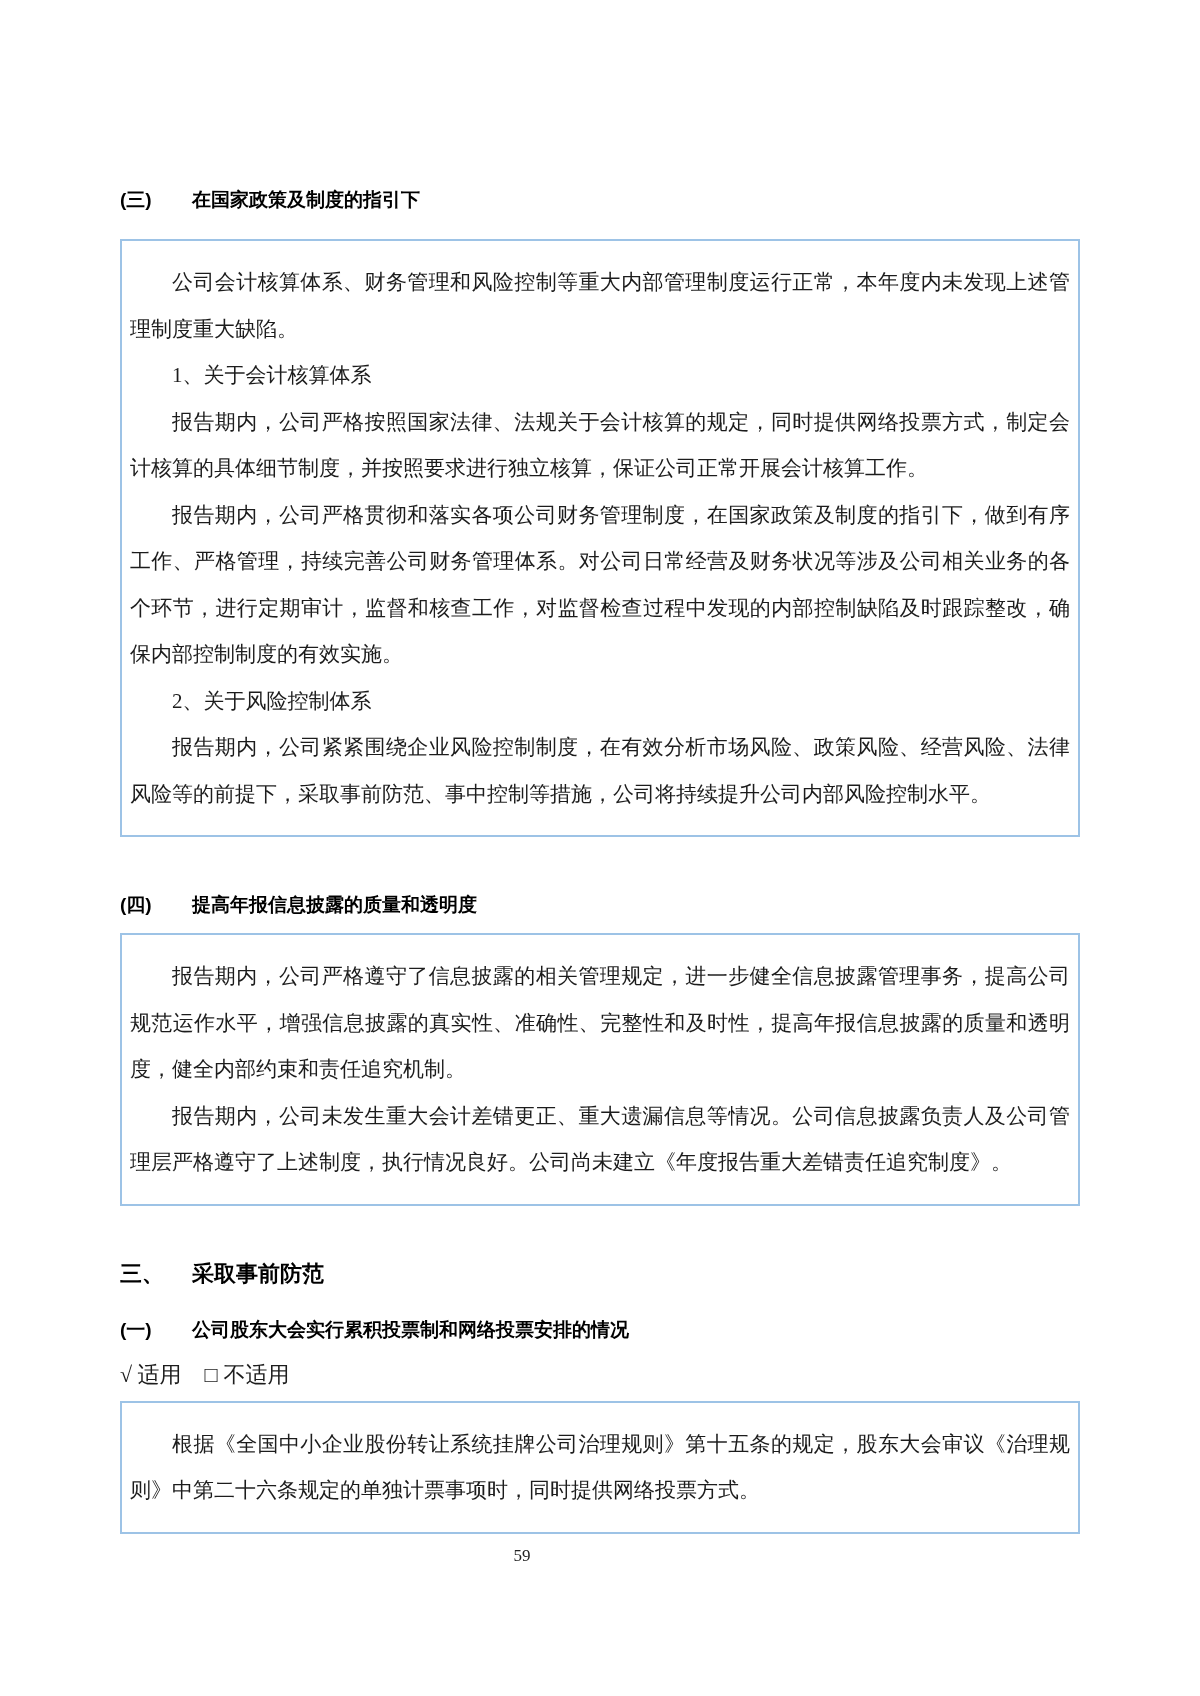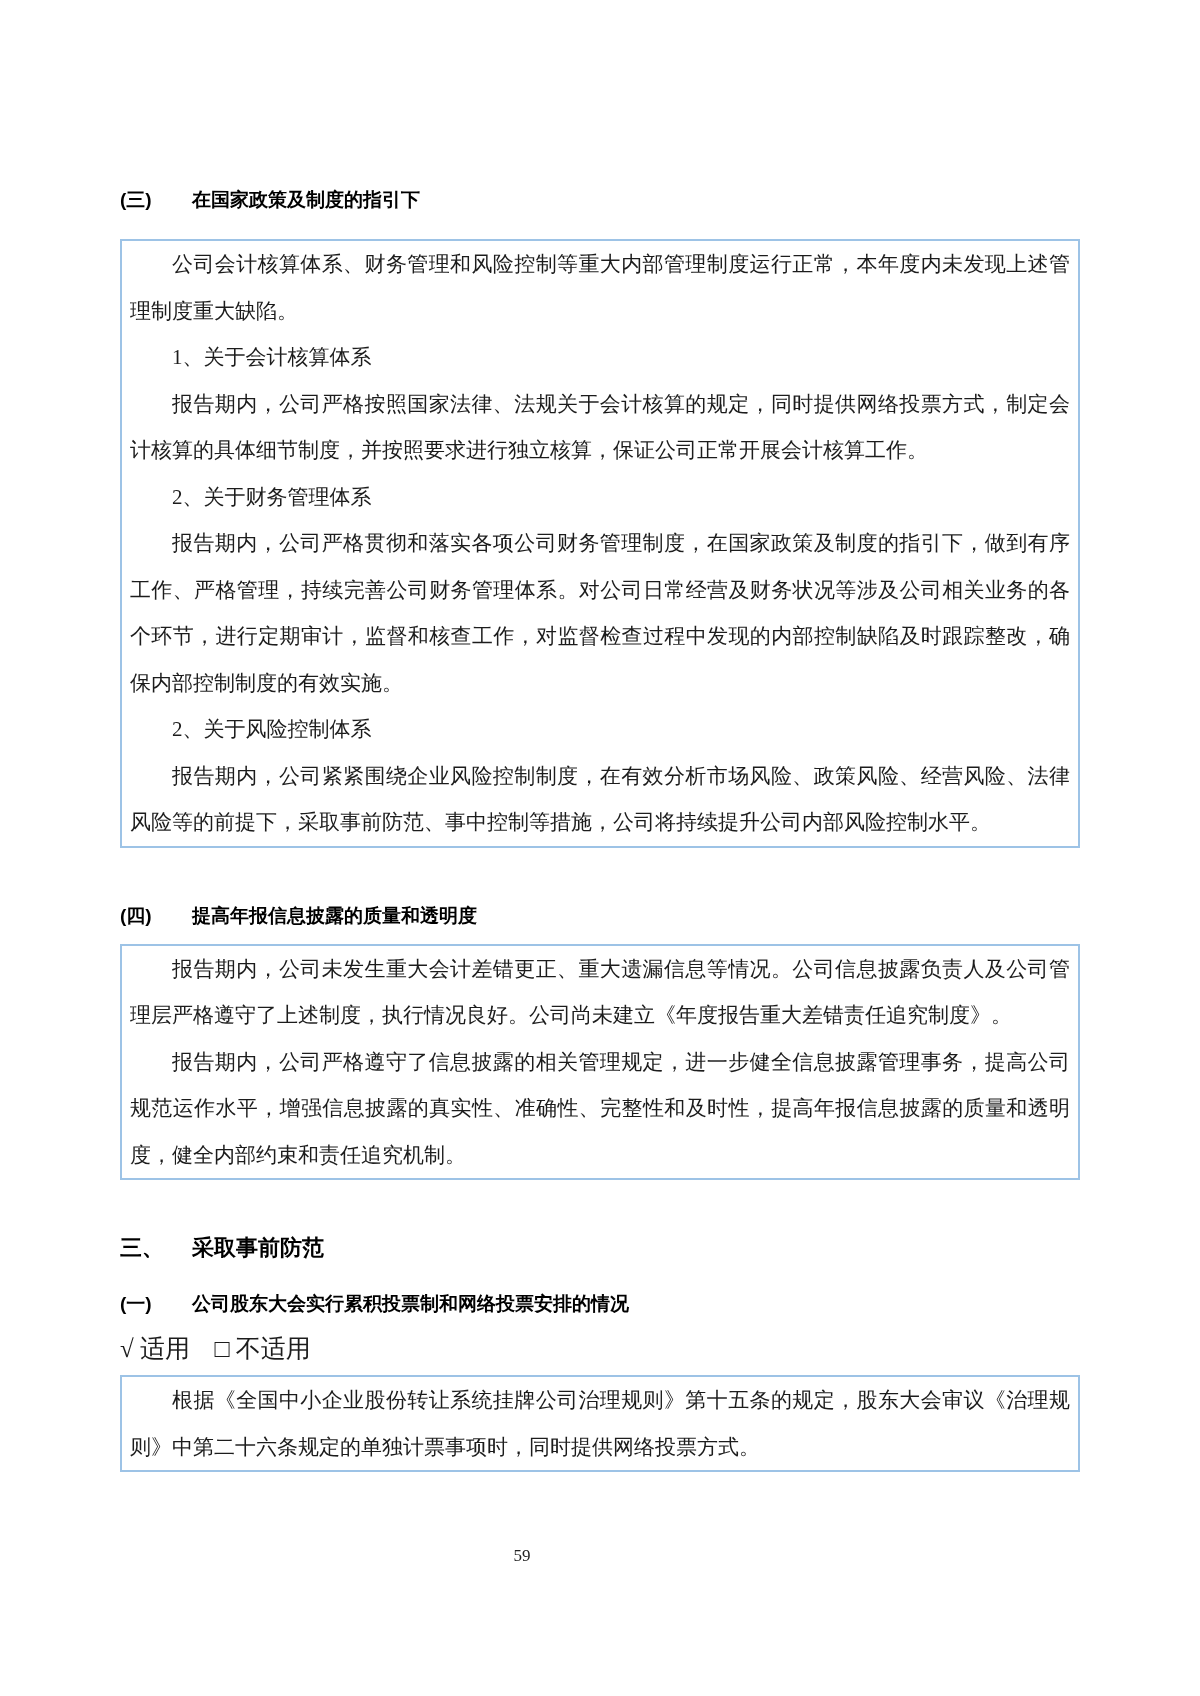--- a/index.html
+++ b/index.html
@@ -47,37 +47,37 @@
   }
   .chapter-heading .h-num {
     width: 72px;
     flex: 0 0 72px;
   }
   .h-s1 { margin-top: 26px; }
   
   .text-box {
     border: 2px solid #9DC3E6;
     background: #ffffff;
-    padding: 0 8px;
+    padding: 18px 8px;
   }
   .box1 { margin-top: 25px; }
   .box2 { margin-top: 14px; }
   .box3 { margin-top: 13px; }
   .text-box p {
     margin: 0;
     font-size: 21px;
     line-height: 46.5px;
     text-align: justify;
     text-indent: 2em;
     color: #1c1c1c;
   }
   
   .apply-line {
     margin-top: 18px;
-    font-size: 25px;
+    font-size: 22px;
     line-height: 26px;
     color: #1c1c1c;
   }
   .apply-line .mark {
     display: inline-block;
   }
   .apply-line .gap {
     display: inline-block;
     width: 12px;
   }
@@ -99,34 +99,33 @@
 
   <div class="sub-heading h-s3">
     <span class="h-num">(三)</span>
     <span class="h-title">在国家政策及制度的指引下</span>
   </div>
 
   <div class="text-box box1">
     <p>公司会计核算体系、财务管理和风险控制等重大内部管理制度运行正常，本年度内未发现上述管理制度重大缺陷。</p>
     <p>1、关于会计核算体系</p>
     <p>报告期内，公司严格按照国家法律、法规关于会计核算的规定，同时提供网络投票方式，制定会计核算的具体细节制度，并按照要求进行独立核算，保证公司正常开展会计核算工作。</p>
-    <p>2、关于财务管理体系</p>
     <p>报告期内，公司严格贯彻和落实各项公司财务管理制度，在国家政策及制度的指引下，做到有序工作、严格管理，持续完善公司财务管理体系。对公司日常经营及财务状况等涉及公司相关业务的各个环节，进行定期审计，监督和核查工作，对监督检查过程中发现的内部控制缺陷及时跟踪整改，确保内部控制制度的有效实施。</p>
     <p>2、关于风险控制体系</p>
     <p>报告期内，公司紧紧围绕企业风险控制制度，在有效分析市场风险、政策风险、经营风险、法律风险等的前提下，采取事前防范、事中控制等措施，公司将持续提升公司内部风险控制水平。</p>
   </div>
 
   <div class="sub-heading h-s4">
     <span class="h-num">(四)</span>
     <span class="h-title">提高年报信息披露的质量和透明度</span>
   </div>
 
   <div class="text-box box2">
+    <p>报告期内，公司严格遵守了信息披露的相关管理规定，进一步健全信息披露管理事务，提高公司规范运作水平，增强信息披露的真实性、准确性、完整性和及时性，提高年报信息披露的质量和透明度，健全内部约束和责任追究机制。</p>
     <p>报告期内，公司未发生重大会计差错更正、重大遗漏信息等情况。公司信息披露负责人及公司管理层严格遵守了上述制度，执行情况良好。公司尚未建立《年度报告重大差错责任追究制度》。</p>
-    <p>报告期内，公司严格遵守了信息披露的相关管理规定，进一步健全信息披露管理事务，提高公司规范运作水平，增强信息披露的真实性、准确性、完整性和及时性，提高年报信息披露的质量和透明度，健全内部约束和责任追究机制。</p>
   </div>
 
   <div class="chapter-heading">
     <span class="h-num">三、</span>
     <span class="h-title">采取事前防范</span>
   </div>
 
   <div class="sub-heading h-s1">
     <span class="h-num">(一)</span>
     <span class="h-title">公司股东大会实行累积投票制和网络投票安排的情况</span>

